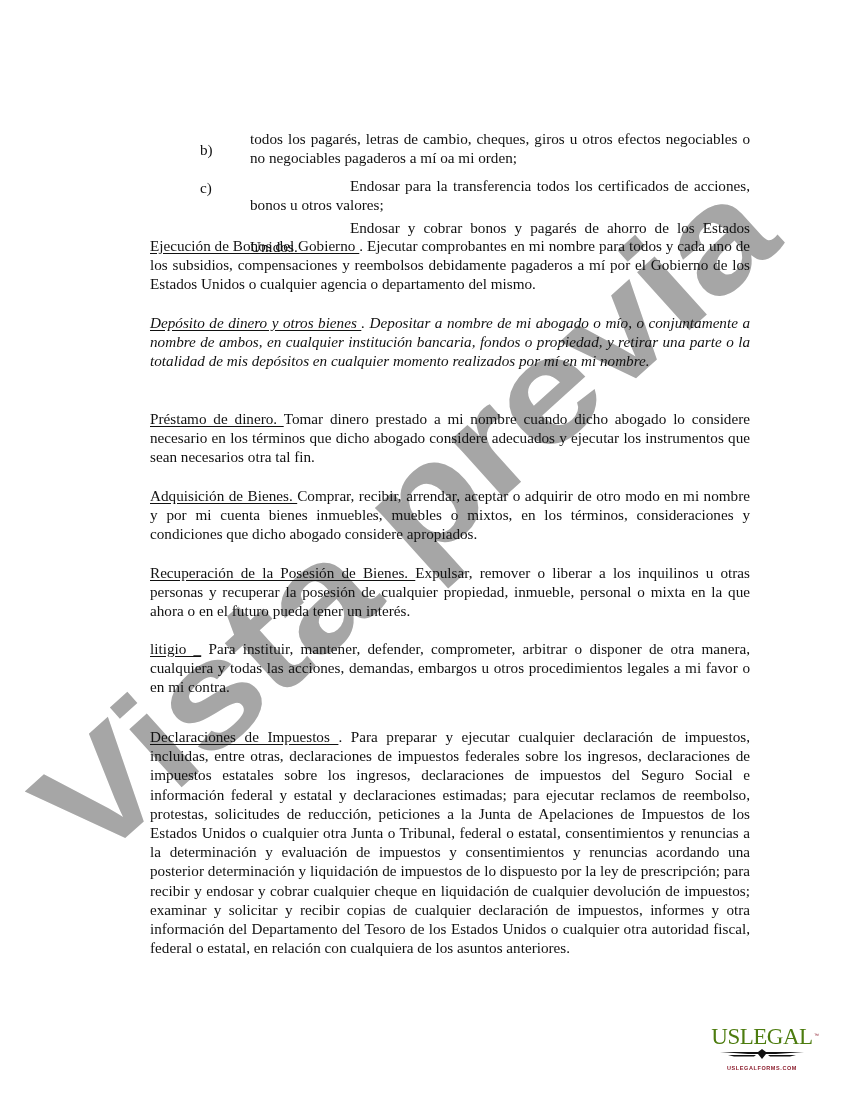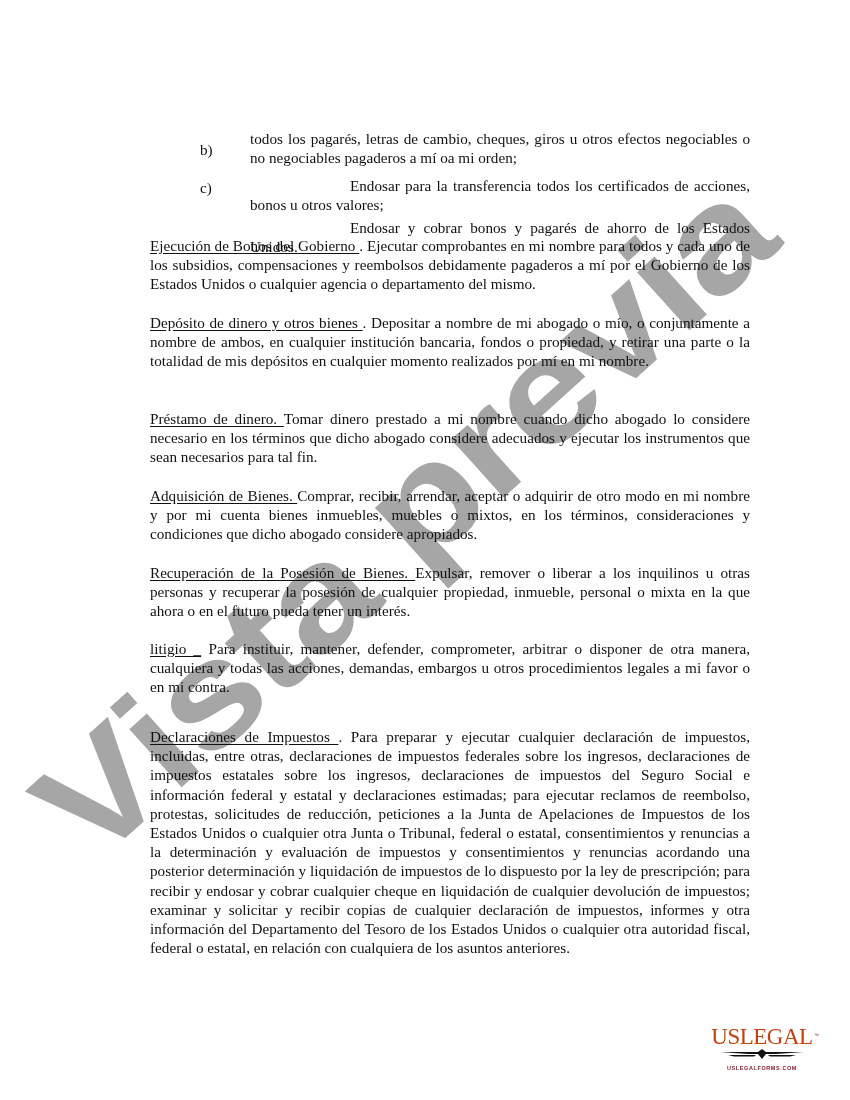--- a/index.html
+++ b/index.html
@@ -21,21 +21,21 @@
   .marker { position: absolute; left: 200px; }
   .u { text-decoration: underline; text-underline-offset: 2px; }
   .indent-first { text-indent: 100px; }
   p { margin: 0; }
   .logo {
     position: absolute; left: 706px; top: 1024px; width: 116px; height: 46px; z-index: 3;
   }
   .logo-word {
     position: absolute; left: 0; top: 0; width: 112px; text-align: center;
     font-family: "Liberation Serif", serif; font-size: 23px; line-height: 26px;
-    color: #c2410c; letter-spacing: -0.5px;
+    color: #4d7c0f; letter-spacing: -0.5px;
   }
   .logo-tm {
     position: absolute; left: 108px; top: 2px; font-family: "Liberation Sans", sans-serif;
     font-size: 5px; color: #8b1c2c;
   }
   .logo-url {
     position: absolute; left: 0; top: 35px; width: 112px; text-align: center;
     font-family: "Liberation Sans", sans-serif; font-size: 5.5px; letter-spacing: 0.6px;
     color: #8b1c2c; font-weight: bold;
   }
@@ -57,26 +57,26 @@
     <span class="marker" style="top:140px;">b)</span>
     <p class="sub just indent-first" style="top:148px;">Endosar para la transferencia todos los certificados de acciones, bonos u otros valores;</p>
 
     <span class="marker" style="top:178px;">c)</span>
     <p class="sub just indent-first" style="top:190px;">Endosar y cobrar bonos y pagarés de ahorro de los Estados Unidos.</p>
 
     <p class="block just" style="top:236px;">
       <span class="u">Ejecución de Bonos del Gobierno </span><span>.</span><span> Ejecutar comprobantes en mi nombre para todos y cada uno de los subsidios, compensaciones y reembolsos debidamente pagaderos a mí por el Gobierno de los Estados Unidos o cualquier agencia o departamento del mismo.</span>
     </p>
 
-    <p class="block just" style="top:313px;">
+    <p class="block just" style="top:313px;font-style:italic;">
       <span class="u">Depósito de dinero y otros bienes </span><span>.</span><span> Depositar a nombre de mi abogado o mío, o conjuntamente a nombre de ambos, en cualquier institución bancaria, fondos o propiedad, y retirar una parte o la totalidad de mis depósitos en cualquier momento realizados por mí en mi nombre.</span>
     </p>
 
     <p class="block just" style="top:409px;">
-      <span class="u">Préstamo de dinero. </span><span></span><span>Tomar dinero prestado a mi nombre cuando dicho abogado lo considere necesario en los términos que dicho abogado considere adecuados y ejecutar los instrumentos que sean necesarios para tal fin.</span>
+      <span class="u">Préstamo de dinero. </span><span></span><span>Tomar dinero prestado a mi nombre cuando dicho abogado lo considere necesario en los términos que dicho abogado considere adecuados y ejecutar los instrumentos que sean necesarios otra tal fin.</span>
     </p>
 
     <p class="block just" style="top:486px;">
       <span class="u">Adquisición de Bienes. </span><span></span><span>Comprar, recibir, arrendar, aceptar o adquirir de otro modo en mi nombre y por mi cuenta bienes inmuebles, muebles o mixtos, en los términos, consideraciones y condiciones que dicho abogado considere apropiados.</span>
     </p>
 
     <p class="block just" style="top:563px;">
       <span class="u">Recuperación de la Posesión de Bienes. </span><span></span><span>Expulsar, remover o liberar a los inquilinos u otras personas y recuperar la posesión de cualquier propiedad, inmueble, personal o mixta en la que ahora o en el futuro pueda tener un interés.</span>
     </p>
 

